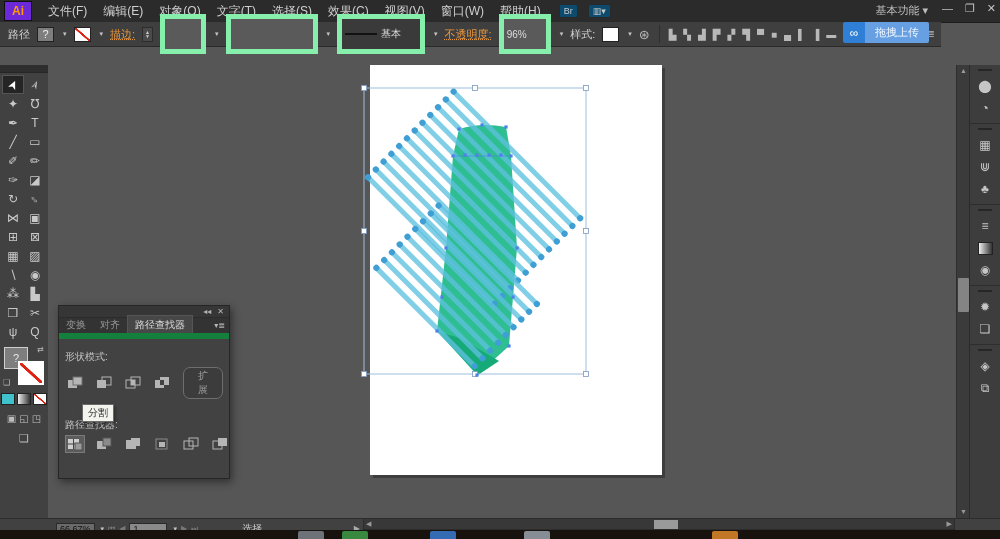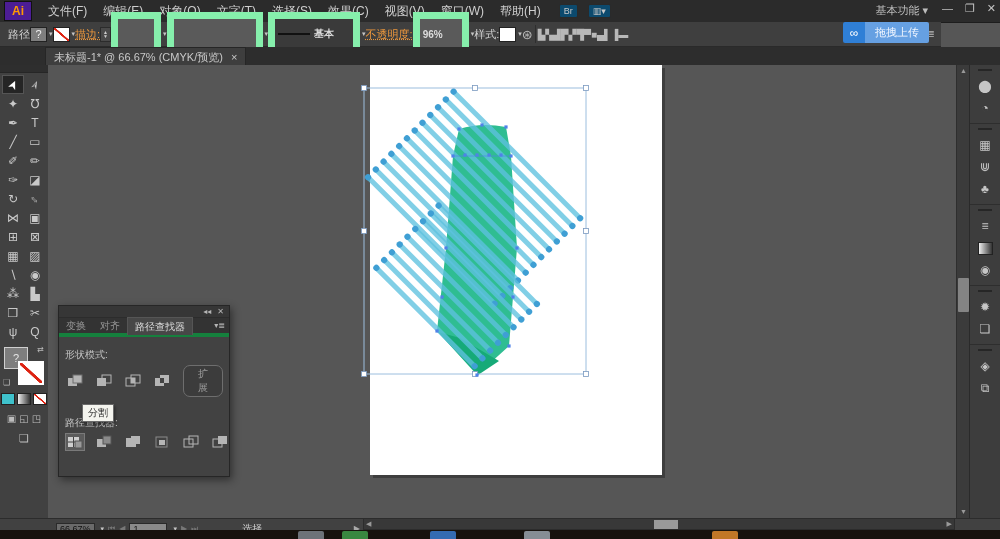--- a/index.html
+++ b/index.html
@@ -2,34 +2,34 @@
 <html><head>
 <meta charset="utf-8">
 <style>
   html,body{margin:0;padding:0;background:#222;}
   #app{position:relative;width:1000px;height:539px;overflow:hidden;
        font-family:"Liberation Sans","DejaVu Sans",sans-serif;
        background:#565656;color:#ccc;font-size:11px;-webkit-font-smoothing:antialiased;}
   
   #menubar{position:absolute;left:0;top:0;width:1000px;height:22px;background:#2b2b2b;
            display:flex;align-items:center;border-bottom:1px solid #1d1d1d;}
-  #ai-logo{width:26px;height:18px;margin:0 8px 0 4px;background:#4c1d95;border:1px solid #111;
+  #ai-logo{width:26px;height:18px;margin:0 8px 0 4px;background:#6d28d9;border:1px solid #111;
            color:#ff9a00;font-weight:bold;font-size:12px;display:flex;align-items:center;justify-content:center;}
   .menu-item{color:#cfcfcf;font-size:12px;padding:0 8px;cursor:default;white-space:nowrap;}
   .mb-icon{margin-left:10px;background:#0c4a6e;border:1px solid #2a2a2a;color:#c9c9c9;
            font-size:9px;padding:1px 4px;border-radius:2px;}
   #workspace{position:absolute;right:72px;top:3px;color:#bdbdbd;font-size:11px;}
   #win-controls{position:absolute;right:4px;top:2px;display:flex;gap:12px;color:#c2c2c2;font-size:11px;}
   
   #controlbar{position:absolute;left:0;top:22px;width:941px;height:25px;background:#3f3f3f;
-              border-bottom:1px solid #2a2a2a;display:flex;align-items:center;gap:0;padding-left:8px;box-sizing:border-box;}
+              border-bottom:1px solid #2a2a2a;display:flex;align-items:center;gap:7px;padding-left:8px;box-sizing:border-box;}
   .cb-label{color:#d2d2d2;}
   .cb-link{color:#e8953c;text-decoration:underline;text-decoration-style:dotted;}
-  .cb-box{background:#5a5a5a;border:7px solid #86efac;height:14px;display:flex;align-items:center;
-          padding:8px 3px;color:#ddd;font-size:10px;font-weight:bold;}
+  .cb-box{background:#5a5a5a;border:5px solid #86efac;height:14px;display:flex;align-items:center;
+          padding:8px 3px;color:#ddd;font-size:10px;}
   .caret{font-size:7px;color:#c5c5c5;margin-left:2px;}
   .swatch{width:15px;height:13px;border:1px solid #222;position:relative;display:flex;align-items:center;justify-content:center;}
   .none-slash{background:linear-gradient(to top right,#fff 44%,#d21 46%,#d21 54%,#fff 56%);}
   .stepper{display:flex;flex-direction:column;justify-content:center;background:#4a4a4a;border:1px solid #2c2c2c;
            height:13px;padding:0 2px;font-size:5px;color:#ccc;line-height:4px;}
   .sep{width:1px;height:18px;background:#2e2e2e;margin:0 2px;}
   .al-ico{color:#b8b8b8;font-size:10px;letter-spacing:0;}
   #cb-menu{position:absolute;right:6px;top:6px;color:#bbb;font-size:10px;}
   
   #upload-overlay{position:absolute;left:843px;top:22px;height:21px;display:flex;z-index:40;}
@@ -80,21 +80,21 @@
   #rightdock{position:absolute;right:0;top:65px;width:30px;height:453px;background:#3d3d3d;border-left:1px solid #2a2a2a;}
   .dock-group{border-bottom:1px solid #2e2e2e;padding:2px 0 4px;}
   .dock-grip{width:14px;height:2px;background:#262626;margin:2px auto 4px;}
   .dock-ico{height:22px;display:flex;align-items:center;justify-content:center;color:#c6c6c6;font-size:12px;}
   .grad-sq{width:13px;height:11px;background:linear-gradient(to right,#eee,#333);border:1px solid #222;}
   
   #pf-panel{position:absolute;left:58px;top:305px;width:170px;background:#424242;border:1px solid #262626;
             box-shadow:2px 3px 8px rgba(0,0,0,.45);z-index:30;}
   #pf-head{height:11px;background:#363636;display:flex;justify-content:flex-end;align-items:center;gap:6px;
            padding-right:5px;color:#b5b5b5;font-size:8px;border-bottom:1px solid #2c2c2c;}
-  #pf-tabs{height:15px;background:#333;display:flex;align-items:center;position:relative;border-bottom:4px solid #15803d;}
+  #pf-tabs{height:15px;background:#333;display:flex;align-items:flex-end;position:relative;border-bottom:6px solid #15803d;}
   .pf-tab{padding:2px 7px 1px;font-size:10px;color:#969696;}
   .pf-tab.active{background:#474747;color:#dcdcdc;border:1px solid #555;border-bottom:none;}
   #pf-tabmenu{position:absolute;right:4px;top:3px;color:#b5b5b5;font-size:8px;}
   #pf-body{padding:3px 6px 6px;}
   .pf-label{color:#c3c3c3;font-size:10px;margin:8px 0 3px;}
   .pf-row{display:flex;align-items:center;gap:9px;margin-bottom:19px;}
   .pf-btn{width:20px;height:16px;display:flex;align-items:center;justify-content:center;border:1px solid transparent;}
   .pf-btn.hover{background:#5c5c5c;border:1px solid #7a7a7a;}
   #pf-expand{margin-left:2px;border:1px solid #6e6e6e;border-radius:7px;color:#9a9a9a;font-size:10px;
              padding:1px 14px;background:#3c3c3c;}
@@ -171,26 +171,20 @@
     <span class="al-ico">▐</span>
     <span class="al-ico">▬</span>
     <span id="cb-menu">▾≣</span>
   </div>
 
   <div id="upload-overlay">
     <div id="upload-cloud">∞</div>
     <div id="upload-label">拖拽上传</div>
   </div>
 
-  <div id="tabbar">
-    <div id="doc-tab">
-      <span>未标题-1* @ 66.67% (CMYK/预览)</span>
-      <span>×</span>
-    </div>
-  </div>
 
   <div id="toolbar">
     <div id="toolbar-head"></div>
     <div id="tools">
       <span class="tool active">
           <span class="r1">➤</span>
         </span>
       <span class="tool">
           <span class="r1">➢</span>
         </span>

